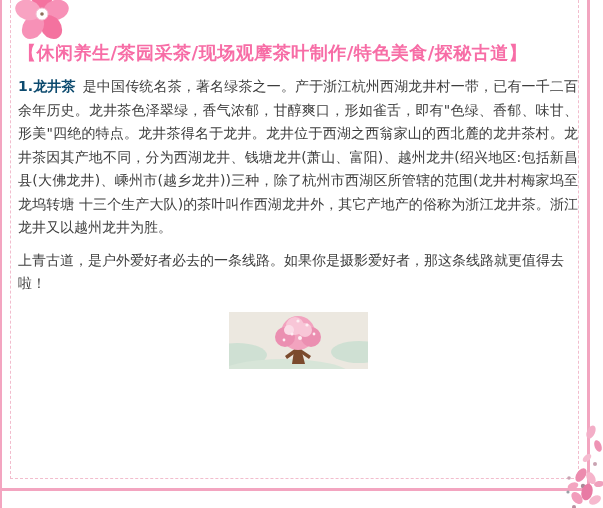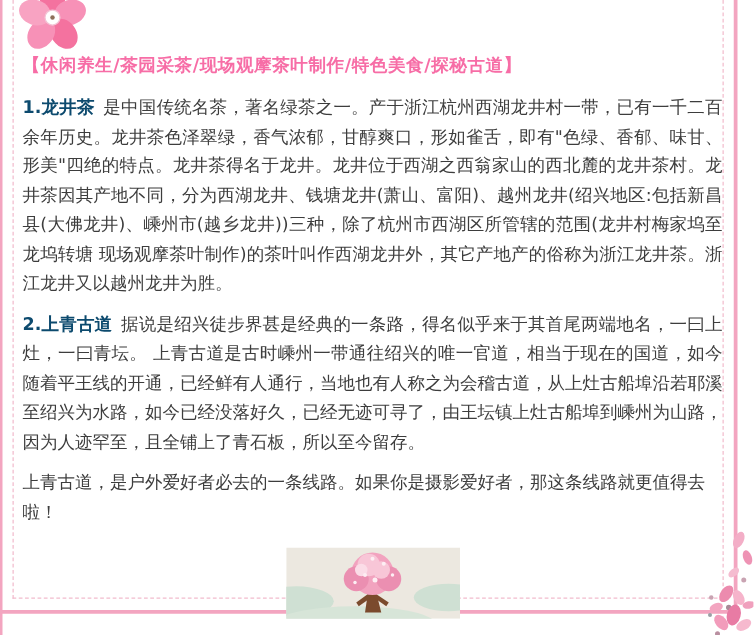--- a/index.html
+++ b/index.html
@@ -16,21 +16,21 @@
   .edge-bottom{ position:absolute; left:0; top:488px; width:590px; height:3px; background:#f3a5c0; }
   
   .dashed-frame {
     position:absolute; left:10px; top:-20px; right:24px; bottom:29px;
     border:1px dashed #f2bccd;
     pointer-events:none;
   }
   .flower-svg { position:absolute; left:14px; top:-10px; }
   .content { position:absolute; left:18px; top:44px; width:560px; }
   .header-line {
-    font-size:14px; font-weight:bold; color:#f76da6;
+    font-size:18px; font-weight:bold; color:#f76da6;
     letter-spacing:0.5px; line-height:18px; margin:0 0 13px 0;
   }
   .para {
     margin:0 0 9px 0;
     font-size:14px; line-height:23.5px; color:#3d3d3d;
     text-align:justify;
   }
   .sec-label { font-weight:bold; color:#0c4a6e; margin-right:7px; }
   .note-line { margin:2px 0 0 0; font-size:14px; line-height:23.5px; color:#3d3d3d; }
   .illustration-wrap { margin-top:16px; text-align:center; }
@@ -54,23 +54,22 @@
       <ellipse cx="19" cy="37" rx="10" ry="13" fill="#f791b7" transform="rotate(216 19 37)"></ellipse>
       <ellipse cx="14" cy="20" rx="10" ry="13" fill="#f8a3c2" transform="rotate(288 14 20)"></ellipse>
       <circle cx="28" cy="24" r="6" fill="#ffffff" stroke="#f3c3d5" stroke-width="1"></circle>
       <circle cx="28" cy="24" r="1.8" fill="#8d6f5a"></circle>
     </g>
   </svg>
 
   <div class="content">
     <div class="header-line">【休闲养生/茶园采茶/现场观摩茶叶制作/特色美食/探秘古道】</div>
 
-    <p class="para"><span class="sec-label">1.龙井茶</span><span>是中国传统名茶，著名绿茶之一。产于浙江杭州西湖龙井村一带，已有一千二百余年历史。龙井茶色泽翠绿，香气浓郁，甘醇爽口，形如雀舌，即有"色绿、香郁、味甘、形美"四绝的特点。龙井茶得名于龙井。龙井位于西湖之西翁家山的西北麓的龙井茶村。龙井茶因其产地不同，分为西湖龙井、钱塘龙井(萧山、富阳)、越州龙井(绍兴地区:包括新昌县(大佛龙井)、嵊州市(越乡龙井))三种，除了杭州市西湖区所管辖的范围(龙井村梅家坞至龙坞转塘 现场观摩茶叶制作)的茶叶叫作西湖龙井外，其它产地产的俗称为浙江龙井茶。浙江龙井又以越州龙井为胜。</span></p>
+    <p class="para"><span class="sec-label">1.龙井茶</span><span>是中国传统名茶，著名绿茶之一。产于浙江杭州西湖龙井村一带，已有一千二百余年历史。龙井茶色泽翠绿，香气浓郁，甘醇爽口，形如雀舌，即有"色绿、香郁、味甘、形美"四绝的特点。龙井茶得名于龙井。龙井位于西湖之西翁家山的西北麓的龙井茶村。龙井茶因其产地不同，分为西湖龙井、钱塘龙井(萧山、富阳)、越州龙井(绍兴地区:包括新昌县(大佛龙井)、嵊州市(越乡龙井))三种，除了杭州市西湖区所管辖的范围(龙井村梅家坞至龙坞转塘 十三个生产大队)的茶叶叫作西湖龙井外，其它产地产的俗称为浙江龙井茶。浙江龙井又以越州龙井为胜。</span></p>
 
-    <p class="para"><span class="sec-label">2.上青古道</span><span>据说是绍兴徒步界甚是经典的一条路，得名似乎来于其首尾两端地名，一曰上灶，一曰青坛。 上青古道是古时嵊州一带通往绍兴的唯一官道，相当于现在的国道，如今随着平王线的开通，已经鲜有人通行，当地也有人称之为会稽古道，从上灶古船埠沿若耶溪至绍兴为水路，如今已经没落好久，已经无迹可寻了，由王坛镇上灶古船埠到嵊州为山路，因为人迹罕至，且全铺上了青石板，所以至今留存。</span></p>
 
     <p class="note-line">上青古道，是户外爱好者必去的一条线路。如果你是摄影爱好者，那这条线路就更值得去啦！</p>
 
     <div class="illustration-wrap">
       
       <svg width="139" height="57" viewBox="0 0 139 57">
         <rect x="0" y="0" width="139" height="57" fill="#ece8e0"></rect>
         <ellipse cx="8" cy="43" rx="30" ry="12" fill="#cfe0d3"></ellipse>
         <ellipse cx="130" cy="40" rx="28" ry="11" fill="#cfe0d3"></ellipse>
         <ellipse cx="55" cy="62" rx="65" ry="15" fill="#d7e5d8"></ellipse>

